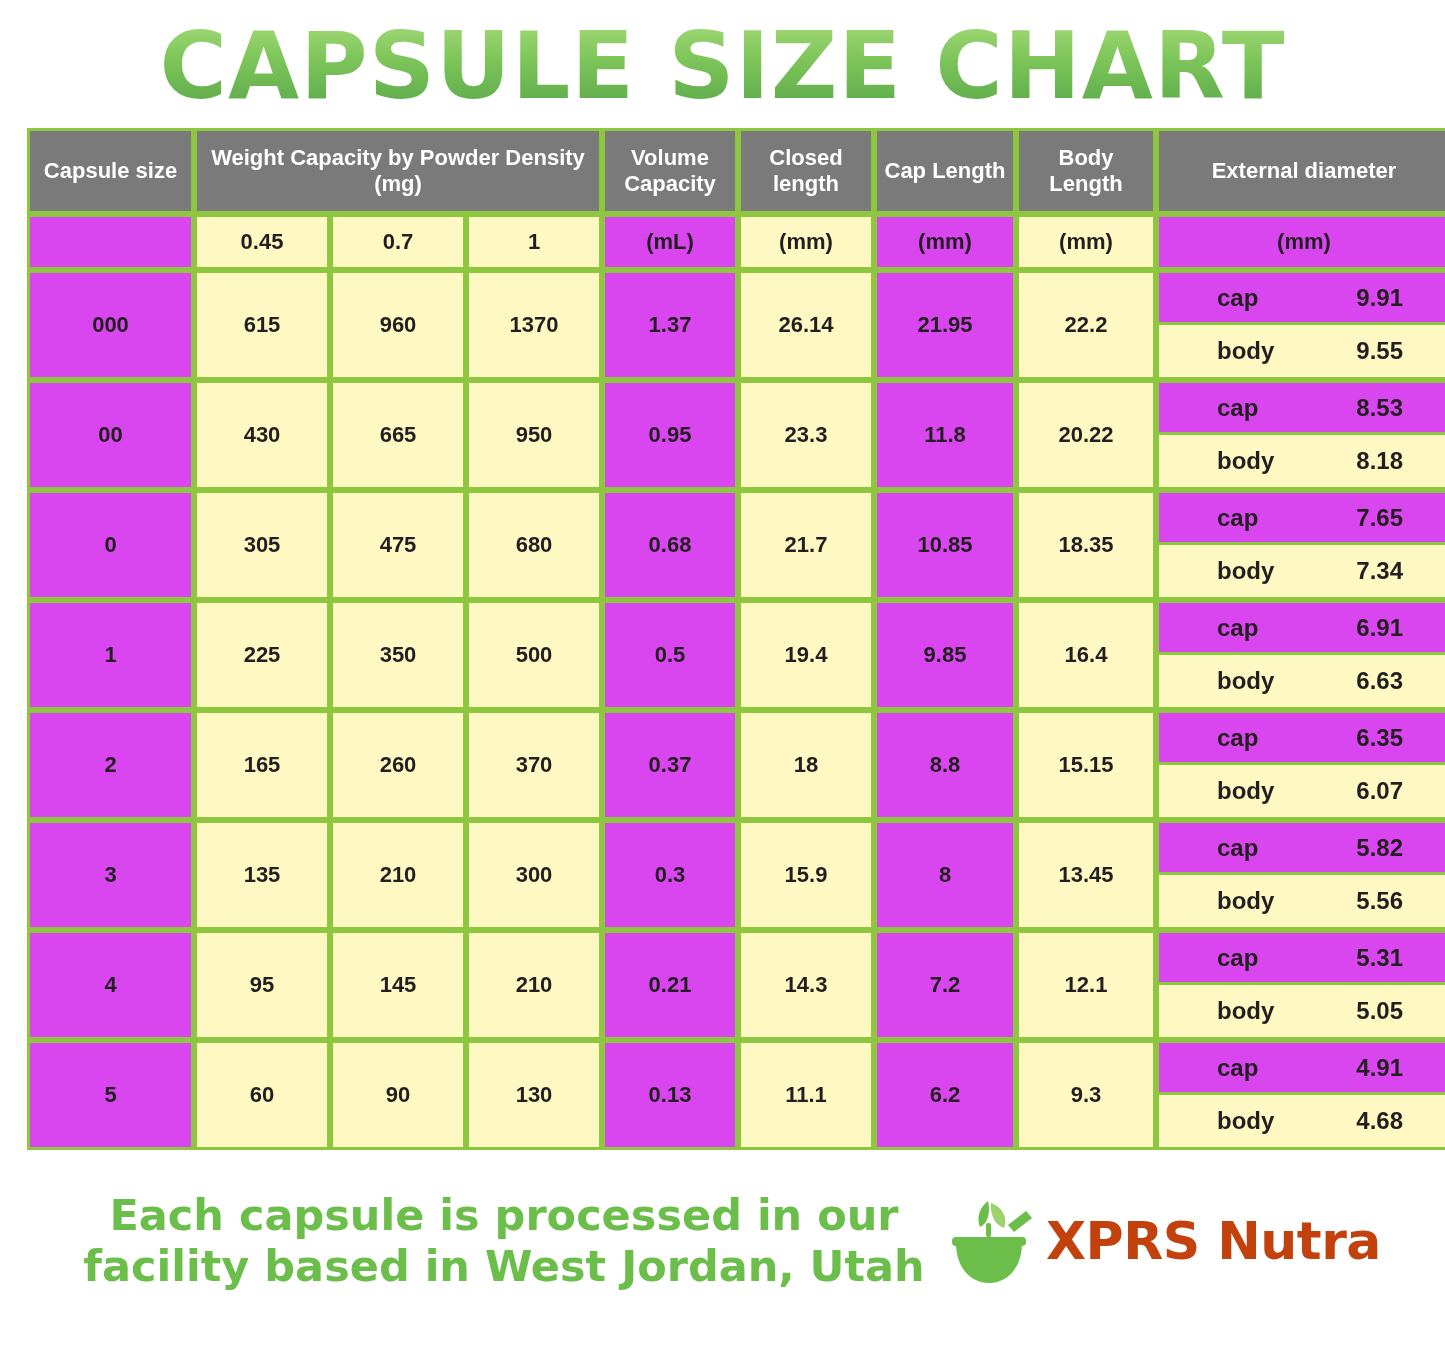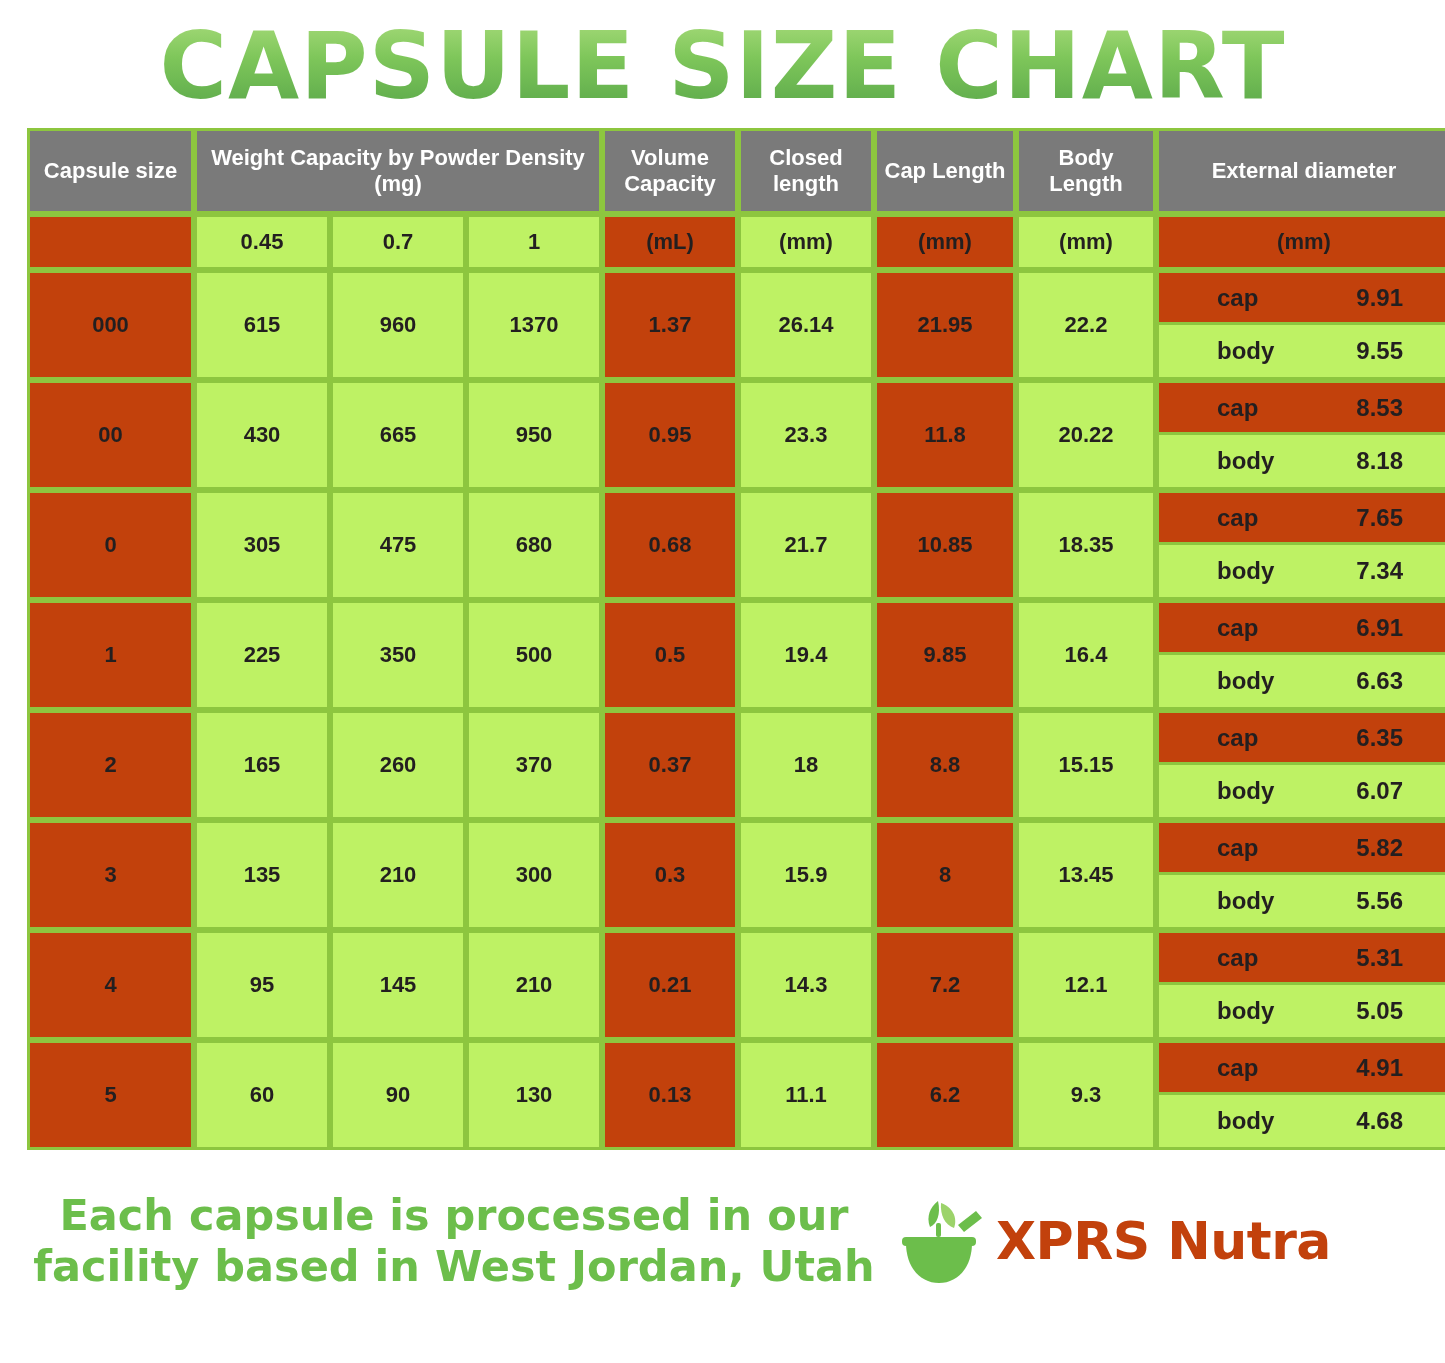--- a/index.html
+++ b/index.html
@@ -72,22 +72,22 @@
     line-height: 1.2;
     height: 86px;
     padding: 4px 6px;
     border-color: #8dc63f;
   }
   
   .units td {
     height: 56px;
     font-size: 23px;
   }
-  .bg-dark { background: #c2410c; }
-  .bg-light { background: #bef264; }
+  .bg-dark { background: #d946ef; }
+  .bg-light { background: #fef9c3; }
 
   .data-row td {
     height: 110px;
     font-size: 24px;
   }
 
   
   .ext-cell {
     padding: 0 !important;
     border: 3px solid #8dc63f;
@@ -110,20 +110,21 @@
   .ext-line.top { border-bottom: 3px solid #8dc63f; }
   .ext-label { font-weight: bold; }
   .ext-val { font-weight: bold; }
 
   
   .footer {
     margin-top: 16px;
     height: 150px;
     display: flex;
     align-items: center;
+    justify-content: center;
     gap: 2px;
     padding: 0 14px;
   }
   .footer-text {
     font-family: "DejaVu Sans", sans-serif;
     font-weight: bold;
     font-size: 43px;
     line-height: 1.18;
     color: #6cbe4b;
     text-align: center;

